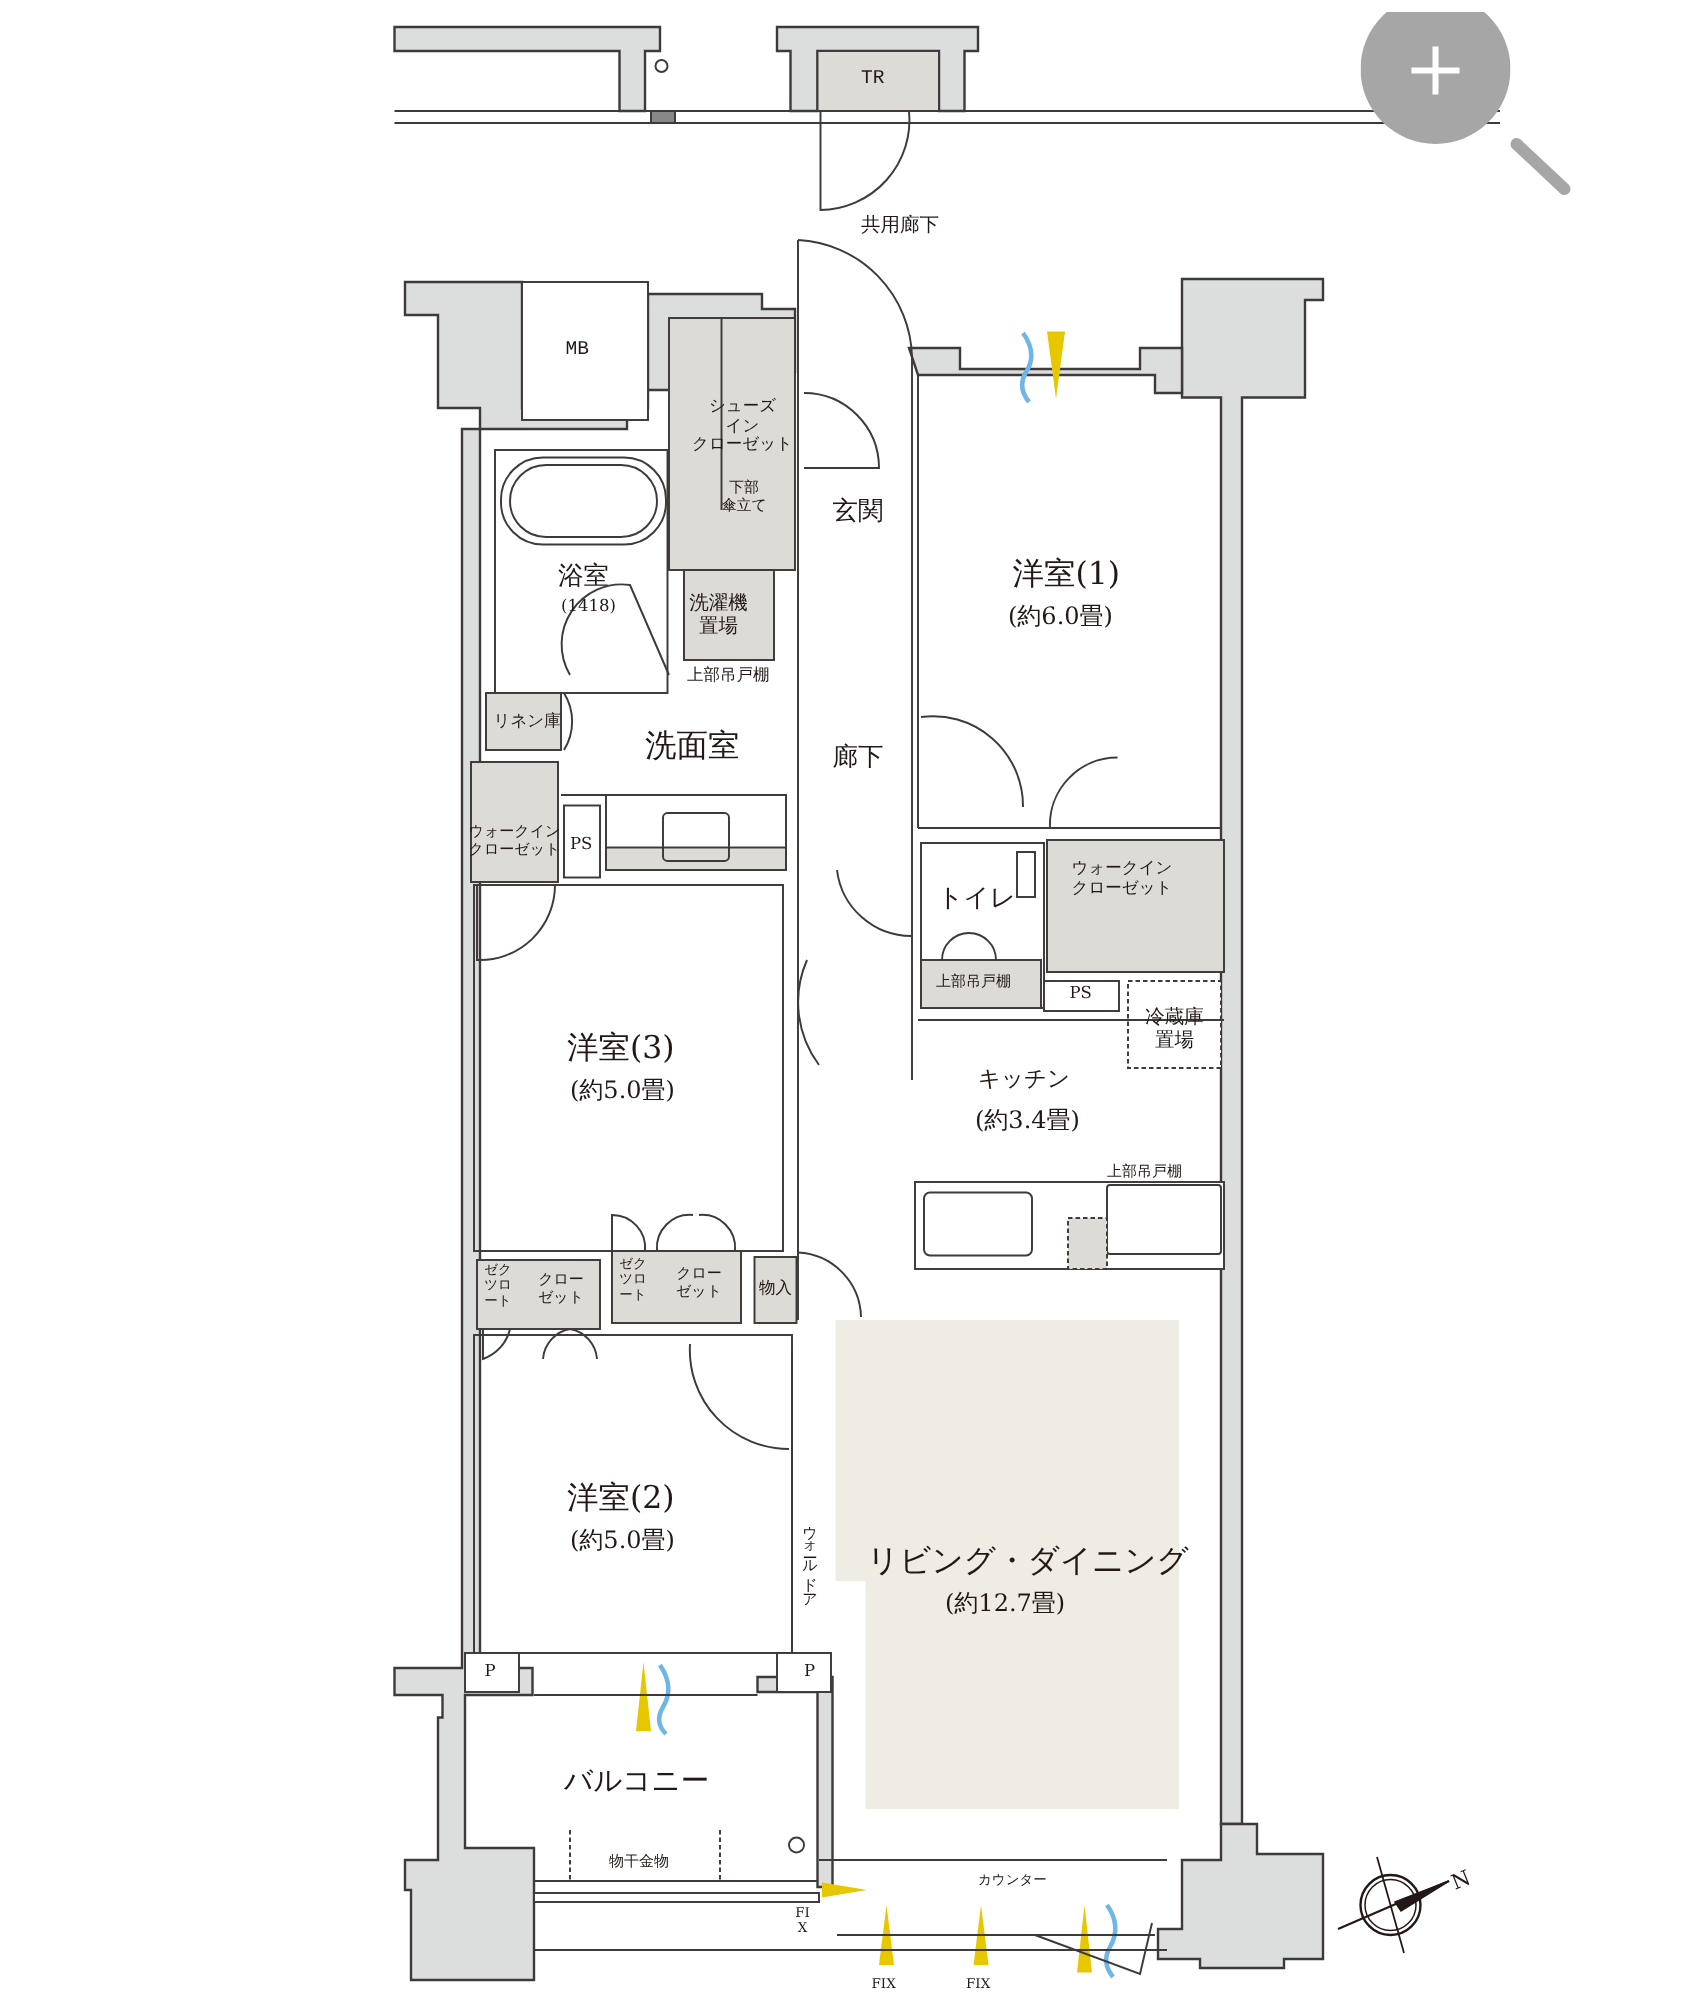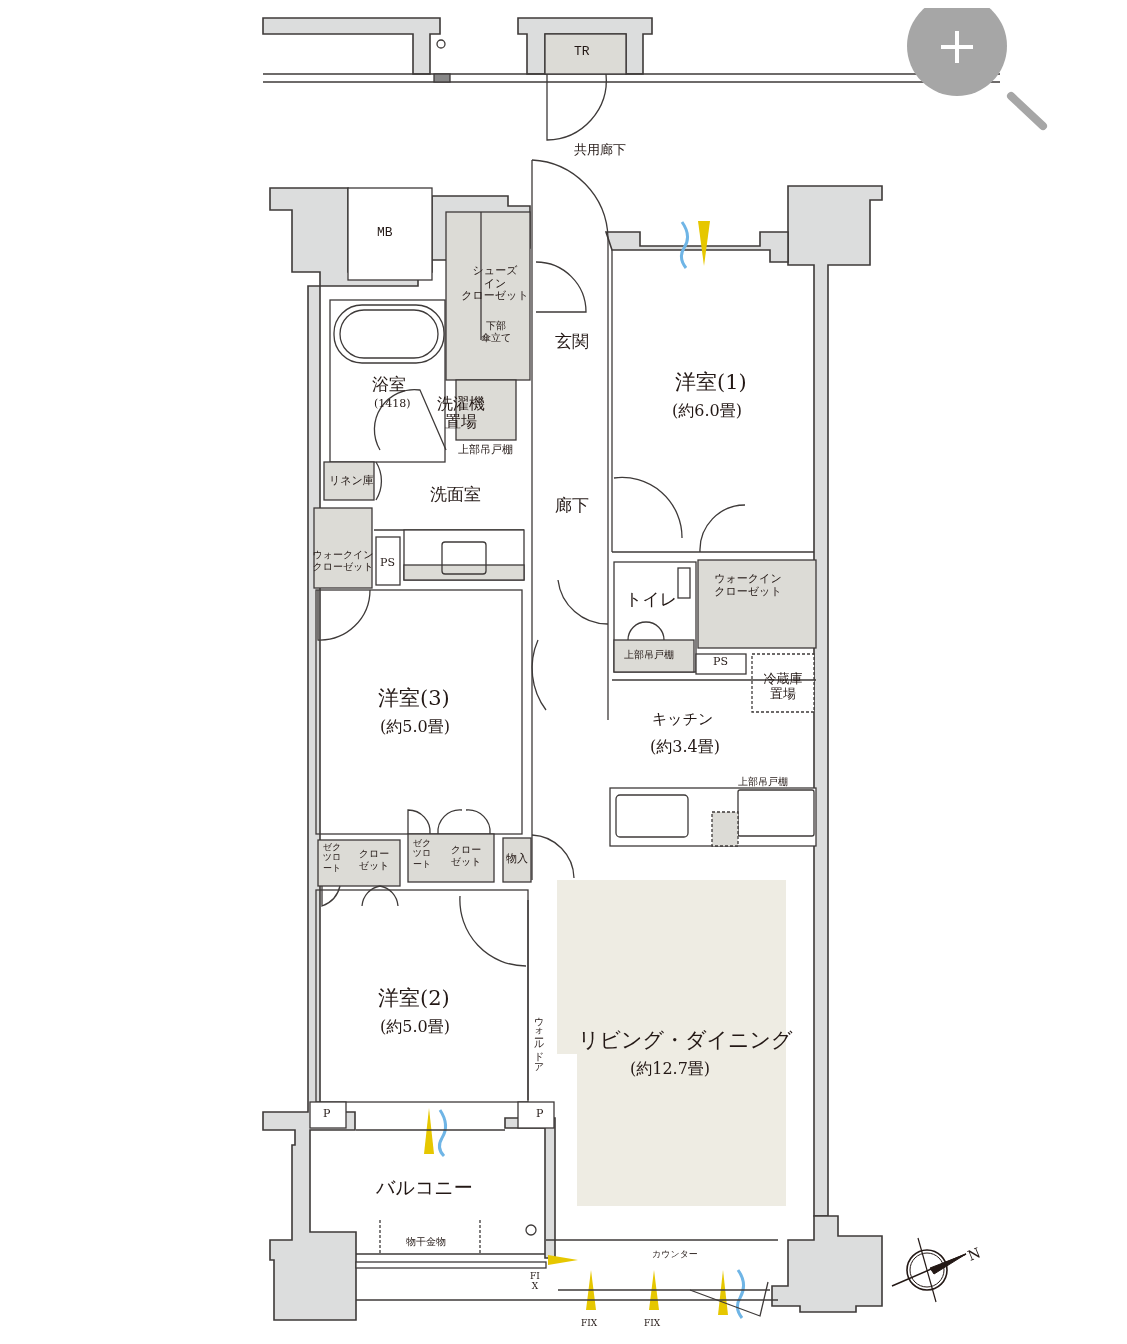--- a/index.html
+++ b/index.html
@@ -170,28 +170,28 @@
   <div>クローゼット</div>
 </div>
 <div class="lbl tiny" style="left:481px;top:320px;width:30px">
   <div>下部</div>
   <div>傘立て</div>
 </div>
 <div class="lbl" style="left:555px;top:332px;font-size:17px">玄関</div>
 
 <div class="lbl" style="left:372px;top:375px;font-size:17px">浴室</div>
 <div class="lbl tiny" style="left:374px;top:398px;font-size:11px">(1418)</div>
-<div class="lbl small" style="left:436px;top:396px;width:50px;font-size:16px">
+<div class="lbl small" style="left:454px;top:396px;width:50px;font-size:13px">
   <div>洗濯機</div>
   <div>置場</div>
 </div>
 <div class="lbl tiny" style="left:458px;top:444px;font-size:11px">上部吊戸棚</div>
 
 <div class="lbl tiny" style="left:329px;top:475px;font-size:11px">リネン庫</div>
-<div class="lbl" style="left:430px;top:485px;font-size:17px">洗面室</div>
+<div class="lbl" style="left:430px;top:485px;font-size:21px">洗面室</div>
 <div class="lbl" style="left:555px;top:496px;font-size:17px">廊下</div>
 
 <div class="lbl tiny" style="left:312px;top:549px;width:62px">
   <div>ウォークイン</div>
   <div>クローゼット</div>
 </div>
 <div class="lbl tiny" style="left:380px;top:557px;font-size:11px">PS</div>
 
 <div class="lbl room-name" style="left:675px;top:370px">洋室(1)</div>
 <div class="lbl room-size" style="left:672px;top:402px">(約6.0畳)</div>

